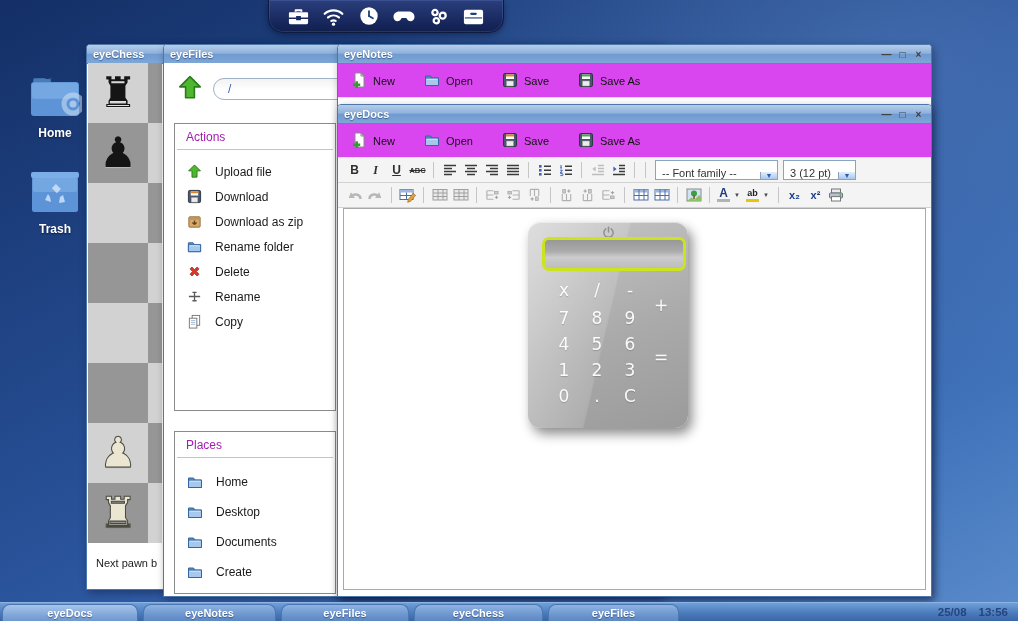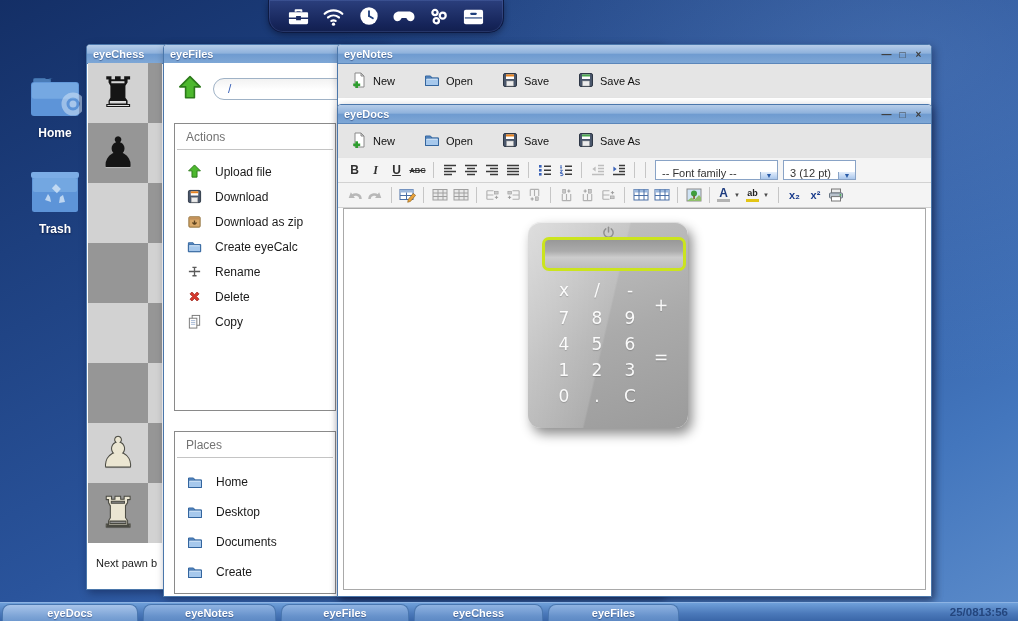--- a/index.html
+++ b/index.html
@@ -50,28 +50,28 @@
   .chess-status{position:absolute;left:9px;top:512px;font-size:11px;color:#1c1c1c;white-space:nowrap;}
   
   .files-nav{position:absolute;left:0;top:18px;width:100%;height:54px;background:#fff;}
   .btn-up{position:absolute;left:13px;top:12px;cursor:pointer;}
   .pathpill{position:absolute;left:49px;top:15px;width:300px;height:22px;border:1px solid #9fb2c6;border-radius:12px;
     background:linear-gradient(#f2f2f2,#ffffff 55%);display:flex;align-items:center;padding:0 14px;box-sizing:border-box;}
   .pathpill .p{font-size:12px;color:#3a62b8;}
   .panel{position:absolute;left:10px;width:162px;background:#fff;border:1px solid #8a8a8a;box-sizing:border-box;}
   .panel-actions{top:78px;height:288px;}
   .panel-places{top:386px;height:163px;}
-  .panel h3{margin:0 2px;padding:6px 9px 5px;font-size:12px;font-weight:normal;color:#737373;border-bottom:1px solid #c4c4c4;}
+  .panel h3{margin:0 2px;padding:6px 9px 5px;font-size:12px;font-weight:normal;color:#a21caf;border-bottom:1px solid #c4c4c4;}
   .panel .items{padding-top:9px;}
   .pitem{display:flex;align-items:center;gap:13px;padding:0 12px;font-size:12px;color:#1a1a1a;cursor:pointer;}
   .panel-actions .pitem{height:25px;}
   .panel-places .pitem{height:30px;}
   .pitem .ic{flex:0 0 auto;display:flex;}
   
-  .apptb{display:flex;align-items:center;gap:29px;height:33px;padding-left:13px;background:#e5e5e5;border-bottom:1px solid #e4e4e4;}
+  .apptb{display:flex;align-items:center;gap:29px;height:33px;padding-left:13px;background:#d946ef;border-bottom:1px solid #e4e4e4;}
   .tbbtn{display:flex;align-items:center;gap:6px;font-size:11px;color:#111;cursor:pointer;}
   
   .fmtbar{display:flex;align-items:center;height:24px;background:#f4f4f4;border-bottom:1px solid #d2d2d2;padding:0 7px;gap:2px;}
   .fbtn{min-width:19px;height:19px;display:flex;align-items:center;justify-content:center;color:#2f2f2f;font-size:12px;cursor:pointer;border-radius:2px;}
   .fbtn.b{font-weight:bold}
   .fbtn.i{font-style:italic;font-family:"Liberation Serif",serif;font-weight:bold}
   .fbtn.u{text-decoration:underline;font-weight:bold}
   .fbtn.abc{font-size:7.5px;font-weight:bold;text-decoration:line-through}
   .sep{width:1px;height:16px;background:#c6c6c6;margin:0 4px;flex:0 0 auto;}
   .combo{display:flex;align-items:flex-end;height:18px;border:1px solid #89a3c6;background:#fff;margin-left:3px;cursor:pointer;}
@@ -109,21 +109,21 @@
   .taskbar{position:absolute;left:0;bottom:0;width:100%;height:19px;z-index:8;
     background:linear-gradient(#6fa0da,#4a78b9 60%,#3a66a8);border-top:1px solid #8db3e3;
     display:flex;align-items:flex-end;box-sizing:border-box;}
   .tbtn{height:17px;border:1px solid #4a77b0;border-bottom:none;border-radius:8px 8px 0 0;box-sizing:border-box;
     display:flex;align-items:center;justify-content:center;color:#fff;font-size:11px;font-weight:bold;
     text-shadow:0 1px 1px rgba(20,40,90,.5);cursor:pointer;
     background:linear-gradient(#8fb3e2,#6792cb 70%,#5d89c4);}
   .tbtn.first{margin-left:2px;width:136px;background:linear-gradient(#a8c4ea,#7da4d6 70%,#6f99cf);}
   .tbtn.n2{margin-left:5px;width:133px}.tbtn.n3{margin-left:5px;width:128px}
   .tbtn.n4{margin-left:5px;width:129px}.tbtn.n5{margin-left:5px;width:131px}
-  .clock{position:absolute;right:10px;top:3px;display:flex;font-size:11.5px;font-weight:bold;color:#24467e;}
+  .clock{position:absolute;right:10px;top:3px;display:flex;gap:12px;font-size:11.5px;font-weight:bold;color:#24467e;}
   .hidden-defs{position:absolute;width:0;height:0;overflow:hidden;}
 </style>
 </head>
 <body>
 
 <svg class="hidden-defs" xmlns="http://www.w3.org/2000/svg">
   <defs>
     <g id="i-arrow-up">
         <path d="M8 1l6.3 6.3h-3.6V14H5.3V7.3H1.7z" fill="#4db82e" stroke="#2c7a1a" stroke-width="1" stroke-linejoin="round"></path>
       </g>
@@ -439,37 +439,37 @@
             </svg>
           </span>
           <span>Download as zip</span>
         </div>
       <div class="pitem">
           <span class="ic">
             <svg width="15" height="15" viewBox="0 0 16 16">
               <use href="#i-folder"></use>
             </svg>
           </span>
-          <span>Create eyeCalc</span>
+          <span>Rename folder</span>
+        </div>
+      <div class="pitem">
+          <span class="ic">
+            <svg width="15" height="15" viewBox="0 0 16 16">
+              <use href="#i-del"></use>
+            </svg>
+          </span>
+          <span>Delete</span>
         </div>
       <div class="pitem">
           <span class="ic">
             <svg width="15" height="15" viewBox="0 0 16 16">
               <use href="#i-ren"></use>
             </svg>
           </span>
           <span>Rename</span>
-        </div>
-      <div class="pitem">
-          <span class="ic">
-            <svg width="15" height="15" viewBox="0 0 16 16">
-              <use href="#i-del"></use>
-            </svg>
-          </span>
-          <span>Delete</span>
         </div>
       <div class="pitem">
           <span class="ic">
             <svg width="15" height="15" viewBox="0 0 16 16">
               <use href="#i-copy"></use>
             </svg>
           </span>
           <span>Copy</span>
         </div>
     </div>

